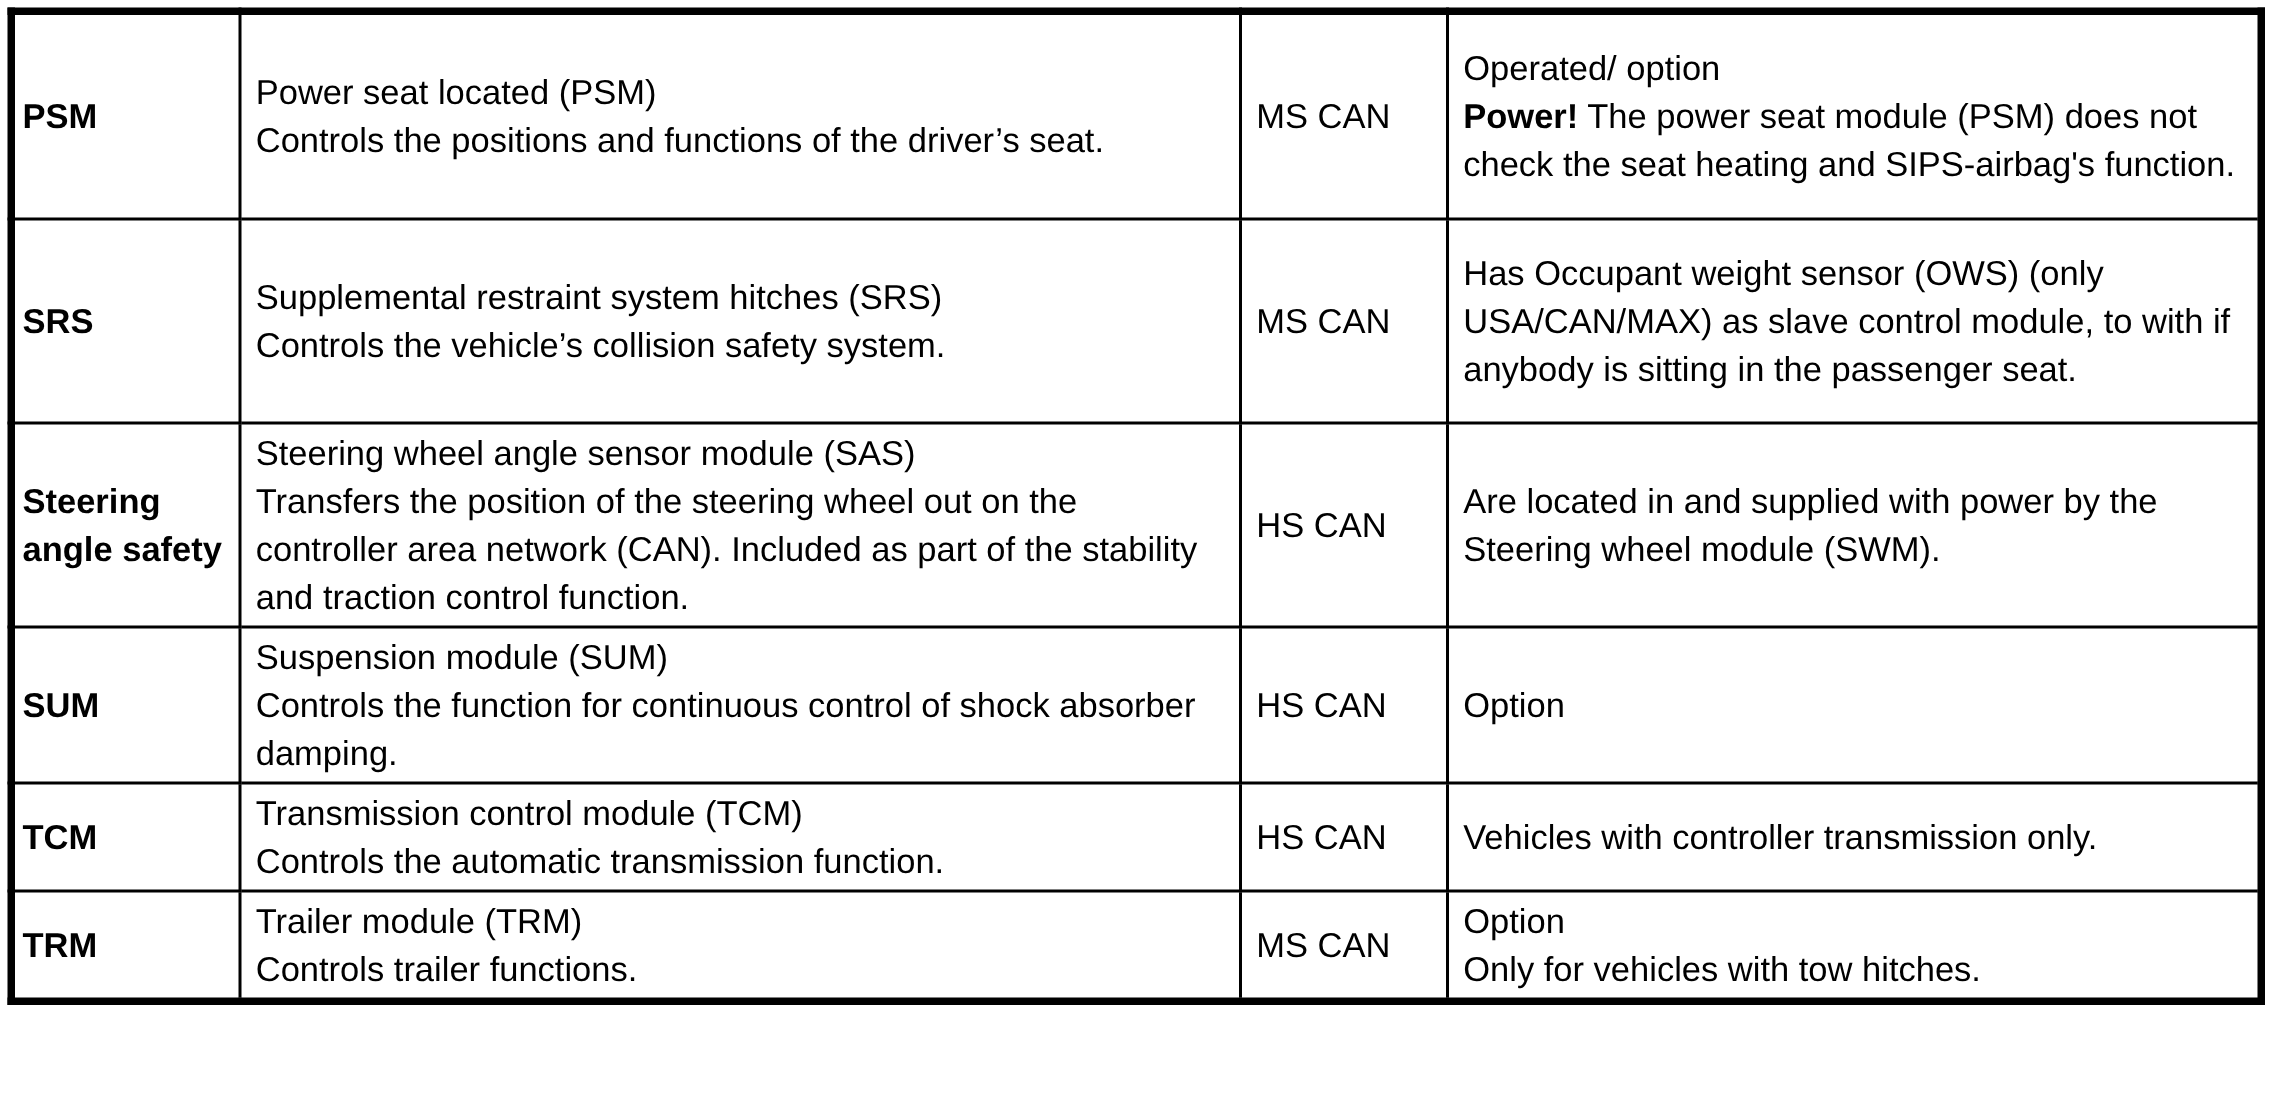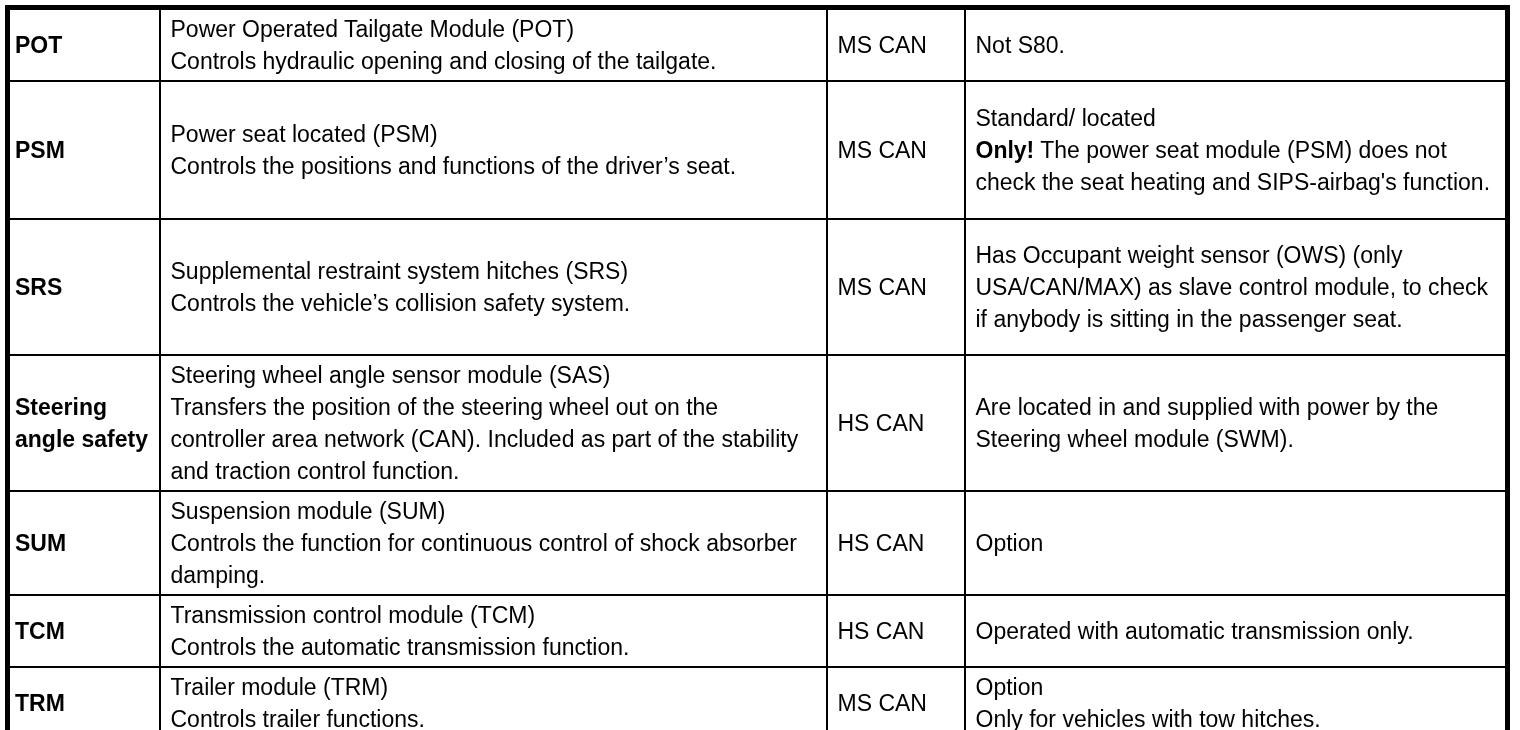--- a/index.html
+++ b/index.html
@@ -48,62 +48,55 @@
 <body>
 
 <table class="modules">
   <colgroup>
     <col style="width:152px">
     <col style="width:667px">
     <col style="width:138px">
     <col style="width:543px">
   </colgroup>
   <tbody>
-    <tr class="r1">
-      <td class="abbr">POT</td>
-      <td class="desc">Power Operated Tailgate Module (POT)
-Controls hydraulic opening and closing of the tailgate.</td>
-      <td class="net">MS CAN</td>
-      <td class="notes">Not S80.</td>
-    </tr>
     <tr class="r2">
       <td class="abbr">PSM</td>
       <td class="desc">Power seat located (PSM)
 Controls the positions and functions of the driver’s seat.</td>
       <td class="net">MS CAN</td>
-      <td class="notes"><span>Standard/ located
-</span><strong>Only!</strong><span> The power seat module (PSM) does not check the seat heating and SIPS-airbag's function.</span></td>
+      <td class="notes"><span>Operated/ option
+</span><strong>Power!</strong><span> The power seat module (PSM) does not check the seat heating and SIPS-airbag's function.</span></td>
     </tr>
     <tr class="r3">
       <td class="abbr">SRS</td>
       <td class="desc">Supplemental restraint system hitches (SRS)
 Controls the vehicle’s collision safety system.</td>
       <td class="net">MS CAN</td>
-      <td class="notes">Has Occupant weight sensor (OWS) (only USA/CAN/MAX) as slave control module, to check if anybody is sitting in the passenger seat.</td>
+      <td class="notes">Has Occupant weight sensor (OWS) (only USA/CAN/MAX) as slave control module, to with if anybody is sitting in the passenger seat.</td>
     </tr>
     <tr class="r4">
       <td class="abbr">Steering angle safety</td>
       <td class="desc">Steering wheel angle sensor module (SAS)
 Transfers the position of the steering wheel out on the controller area network (CAN). Included as part of the stability and traction control function.</td>
       <td class="net">HS CAN</td>
       <td class="notes">Are located in and supplied with power by the Steering wheel module (SWM).</td>
     </tr>
     <tr class="r5">
       <td class="abbr">SUM</td>
       <td class="desc">Suspension module (SUM)
 Controls the function for continuous control of shock absorber damping.</td>
       <td class="net">HS CAN</td>
       <td class="notes">Option</td>
     </tr>
     <tr class="r6">
       <td class="abbr">TCM</td>
       <td class="desc">Transmission control module (TCM)
 Controls the automatic transmission function.</td>
       <td class="net">HS CAN</td>
-      <td class="notes">Operated with automatic transmission only.</td>
+      <td class="notes">Vehicles with controller transmission only.</td>
     </tr>
     <tr class="r7">
       <td class="abbr">TRM</td>
       <td class="desc">Trailer module (TRM)
 Controls trailer functions.</td>
       <td class="net">MS CAN</td>
       <td class="notes">Option
 Only for vehicles with tow hitches.</td>
     </tr>
   </tbody>

